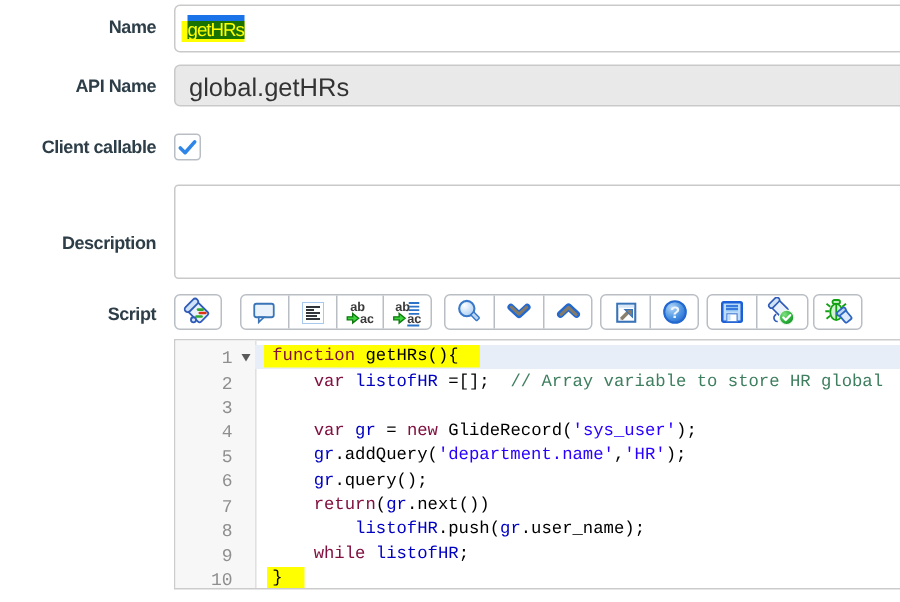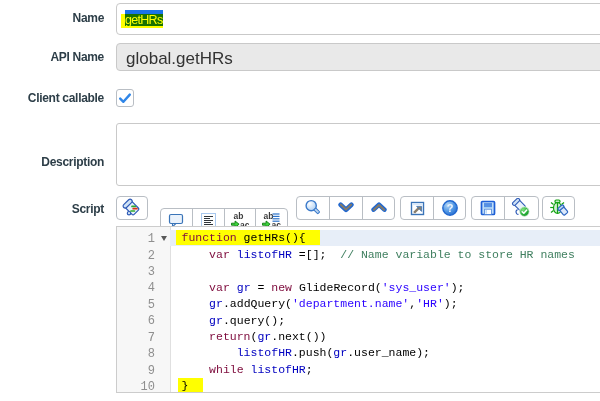--- a/index.html
+++ b/index.html
@@ -51,21 +51,21 @@
 <circle cx="7" cy="15.2" r="1.7" fill="#cfe2f6"></circle>
 </g>
 <g stroke-width="1.7" stroke-linecap="round">
 <line x1="10" y1="8.4" x2="13.2" y2="8.4" stroke="#2faa2f"></line>
 <line x1="11.2" y1="10.7" x2="14.9" y2="10.7" stroke="#dd3311"></line>
 <line x1="9" y1="13" x2="12.4" y2="13" stroke="#2faa2f"></line>
 </g>
 </svg>
 </div>
 
-<div class="btn" style="left:160px;top:208px;width:128px;justify-content:space-between;">
+<div class="btn" style="left:160px;top:196px;width:128px;justify-content:space-between;">
 <div class="cell">
 <svg width="18" height="18" viewBox="0 0 18 18">
         <rect x="2.5" y="3.5" width="13" height="9" rx="1.5" fill="#eaf2fb" stroke="#3a74b8" stroke-width="1.2"></rect>
         <path d="M5.5 12.5 l0 3.4 l3.4 -3.4 z" fill="#eaf2fb" stroke="#3a74b8" stroke-width="1.1"></path>
       </svg>
 </div>
 <div class="cell">
 <svg width="17" height="17" viewBox="0 0 17 17" shape-rendering="crispEdges">
         <rect x="1.5" y="1.5" width="14" height="14" fill="#fdfefe" stroke="#a8c8ee" stroke-width="1"></rect>
         <g stroke="#30353a" stroke-width="1">
@@ -220,21 +220,21 @@
 3
 4
 5
 6
 7
 8
 9
 10</div>
 
 <div class="cl" style="top:230.4px;"><span class="kw">function</span> getHRs(){
-    <span class="kw">var</span> <span class="v2">listofHR</span> =[];  <span class="cmt">// Name variable to store HR names</span>
+    <span class="kw">var</span> <span class="v2">listofHR</span> =[];  <span class="cmt">// Array variable to store HR global</span>
 
     <span class="kw">var</span> <span class="v2">gr</span> = <span class="kw">new</span> GlideRecord(<span class="str">'sys_user'</span>);
     <span class="v2">gr</span>.addQuery(<span class="str">'department.name'</span>,<span class="str">'HR'</span>);
     <span class="v2">gr</span>.query();
     <span class="kw">return</span>(<span class="v2">gr</span>.next())
         <span class="v2">listofHR</span>.push(<span class="v2">gr</span>.user_name);
     <span class="kw">while</span> <span class="v2">listofHR</span>;
 <span style="background:transparent">}</span></div>
 
 </body></html>

